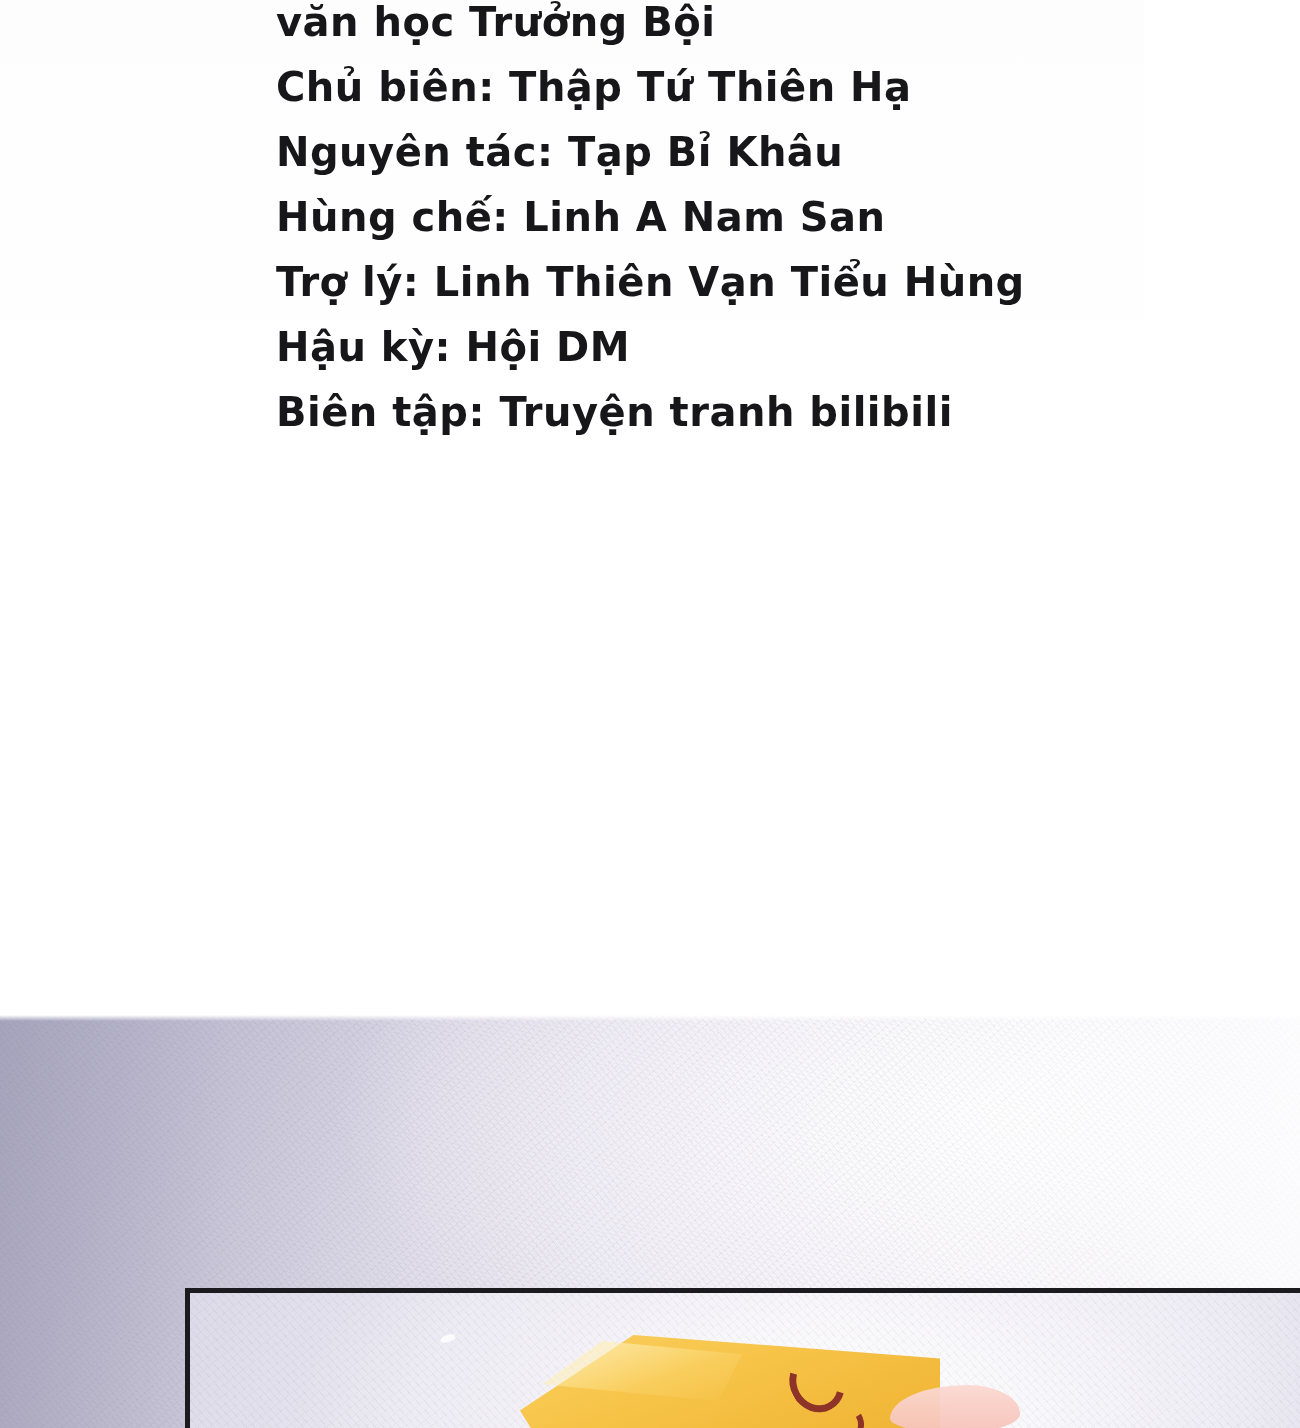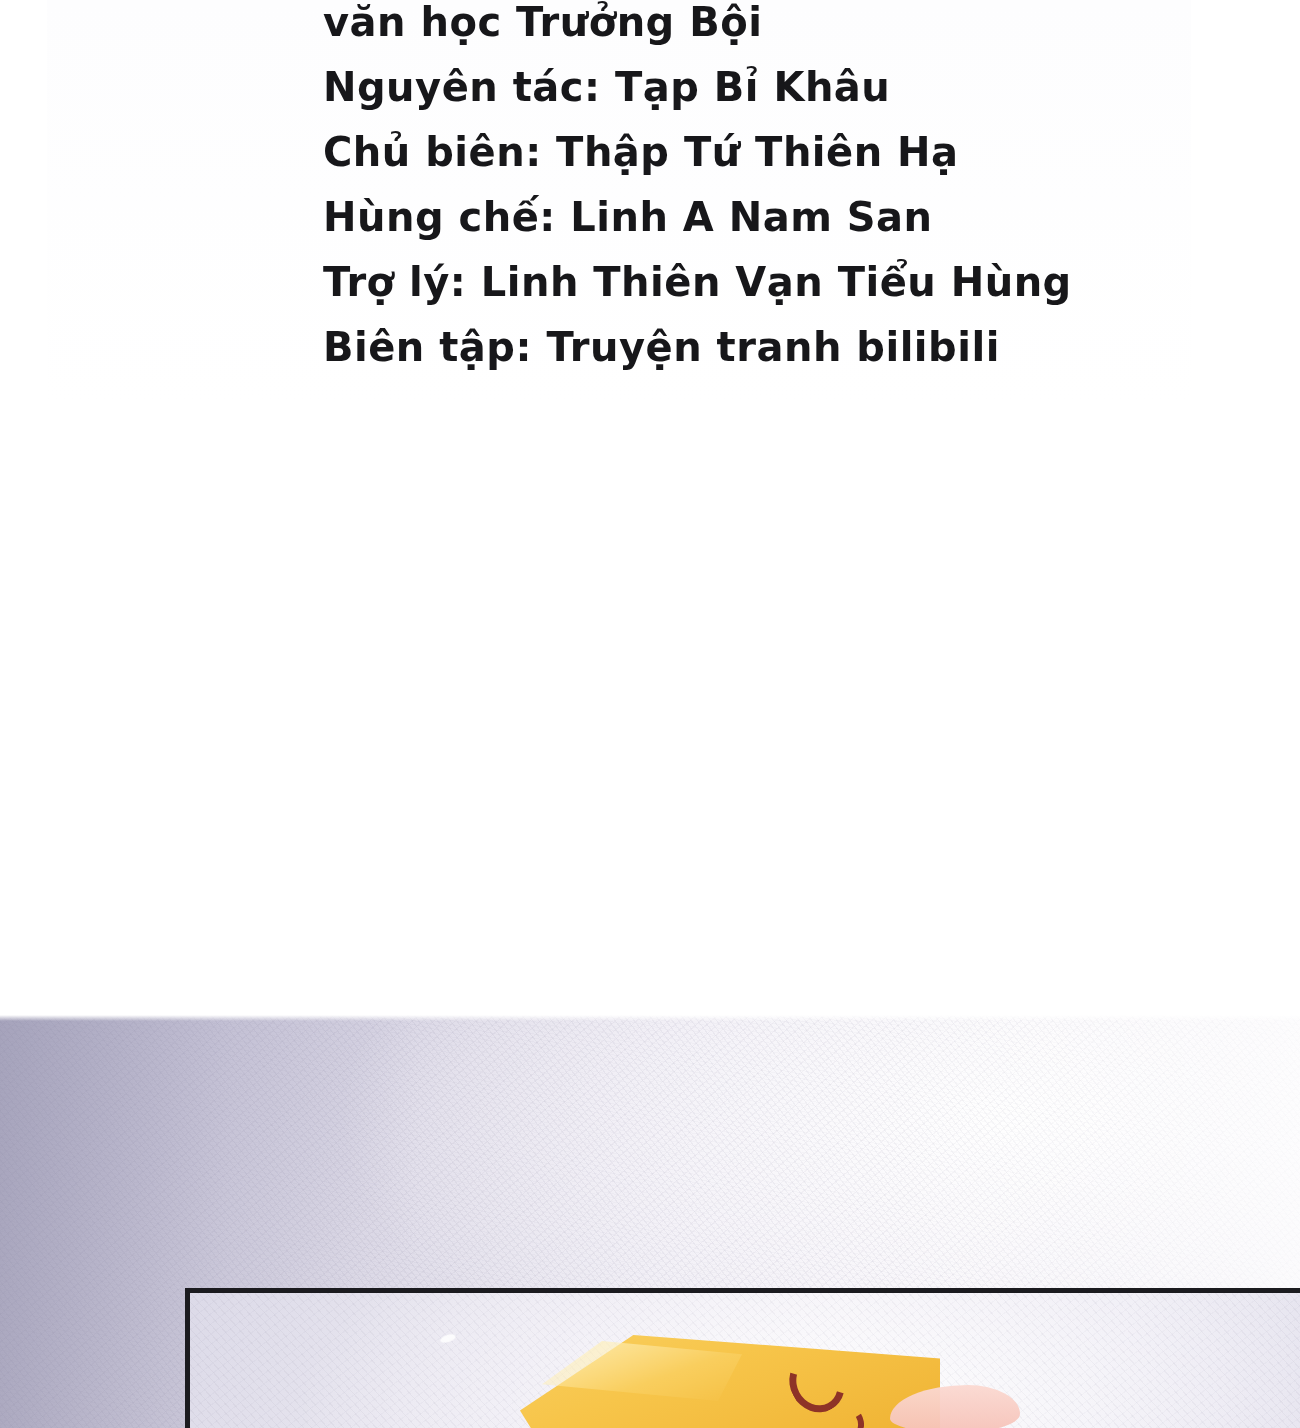--- a/index.html
+++ b/index.html
@@ -17,21 +17,20 @@
 
   
   #credits-page {
     position: absolute;
     left: 0;
     top: 0;
     width: 1144px;
     height: 1015px;
     background: linear-gradient(180deg, #fdfdfe 0%, #ffffff 40%, #ffffff 100%);
     box-sizing: border-box;
-    margin-left: 47px;
   }
   #credits-list {
     position: absolute;
     left: 276px;
     top: -10px;
     width: 980px;
   }
   .credit-line {
     font-family: "DejaVu Sans", sans-serif;
     font-weight: bold;
@@ -188,24 +187,25 @@
     border-radius: 50%;
     transform: rotate(12deg);
   }
 </style>
 </head>
 <body>
 
 <div id="credits-page">
   <div id="credits-list">
     <div class="credit-line">văn học Trưởng Bội</div>
+    <div class="credit-line">Chủ biên: Thập Tứ Thiên Hạ</div>
     <div class="credit-line">Nguyên tác: Tạp Bỉ Khâu</div>
-    <div class="credit-line">Chủ biên: Thập Tứ Thiên Hạ</div>
     <div class="credit-line">Hùng chế: Linh A Nam San</div>
     <div class="credit-line">Trợ lý: Linh Thiên Vạn Tiểu Hùng</div>
+    <div class="credit-line">Hậu kỳ: Hội DM</div>
     <div class="credit-line">Biên tập: Truyện tranh bilibili</div>
   </div>
 </div>
 
 <div id="lower-scene">
   <div id="scene-bg"></div>
   <div id="scene-noise"></div>
   <div id="scene-vignette-left"></div>
   <div id="scene-glow-right"></div>
   <div id="scene-top-edge"></div>

